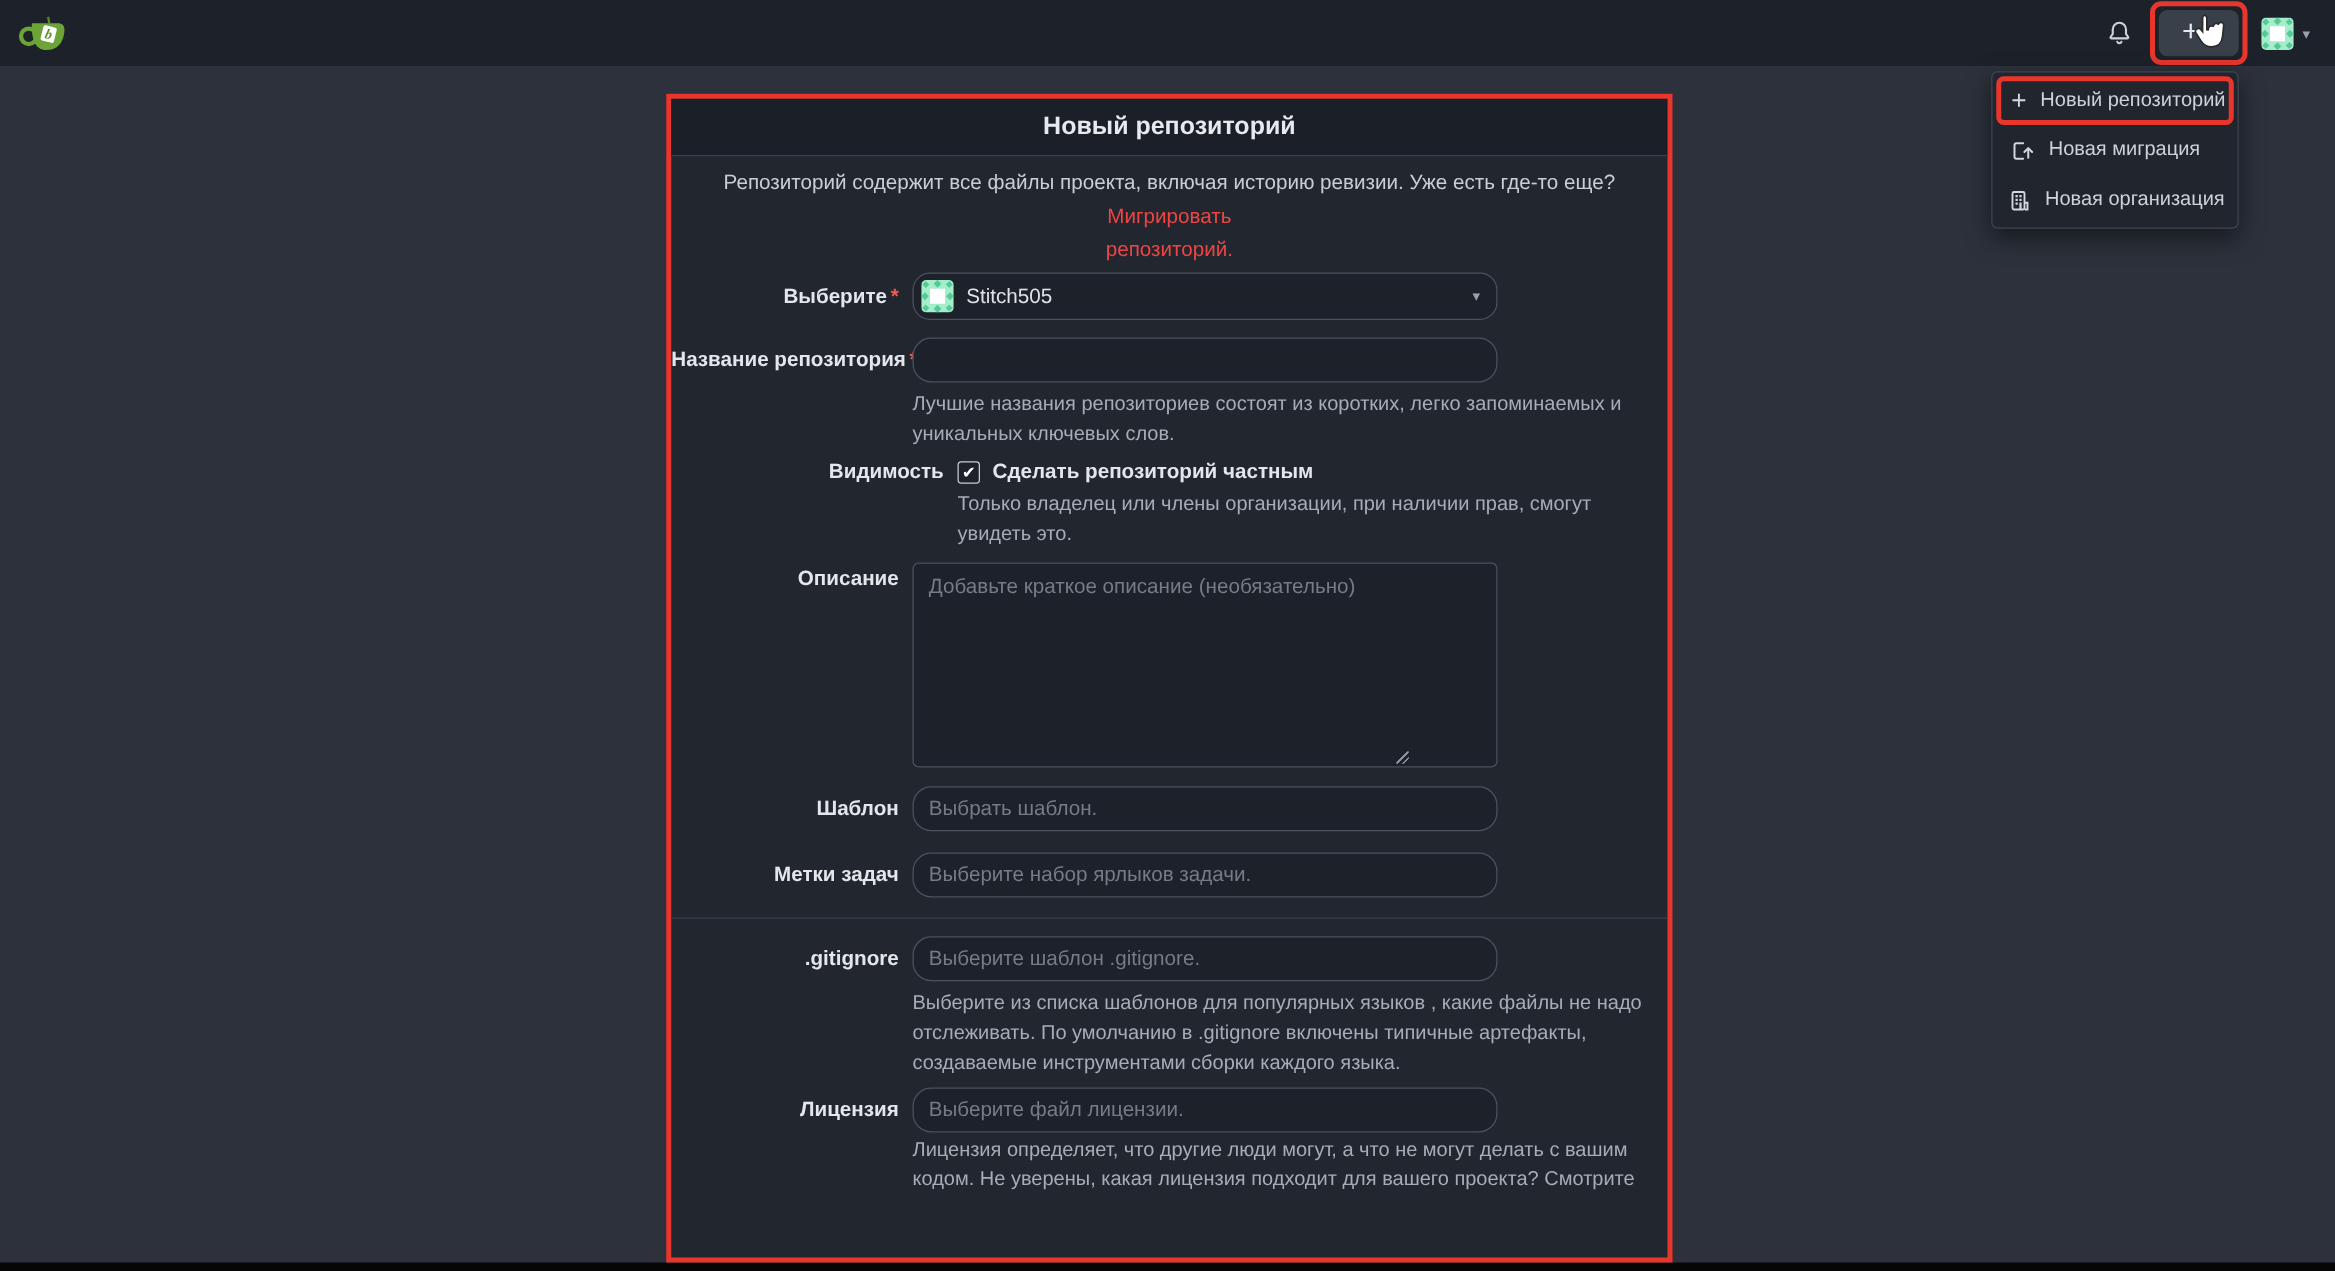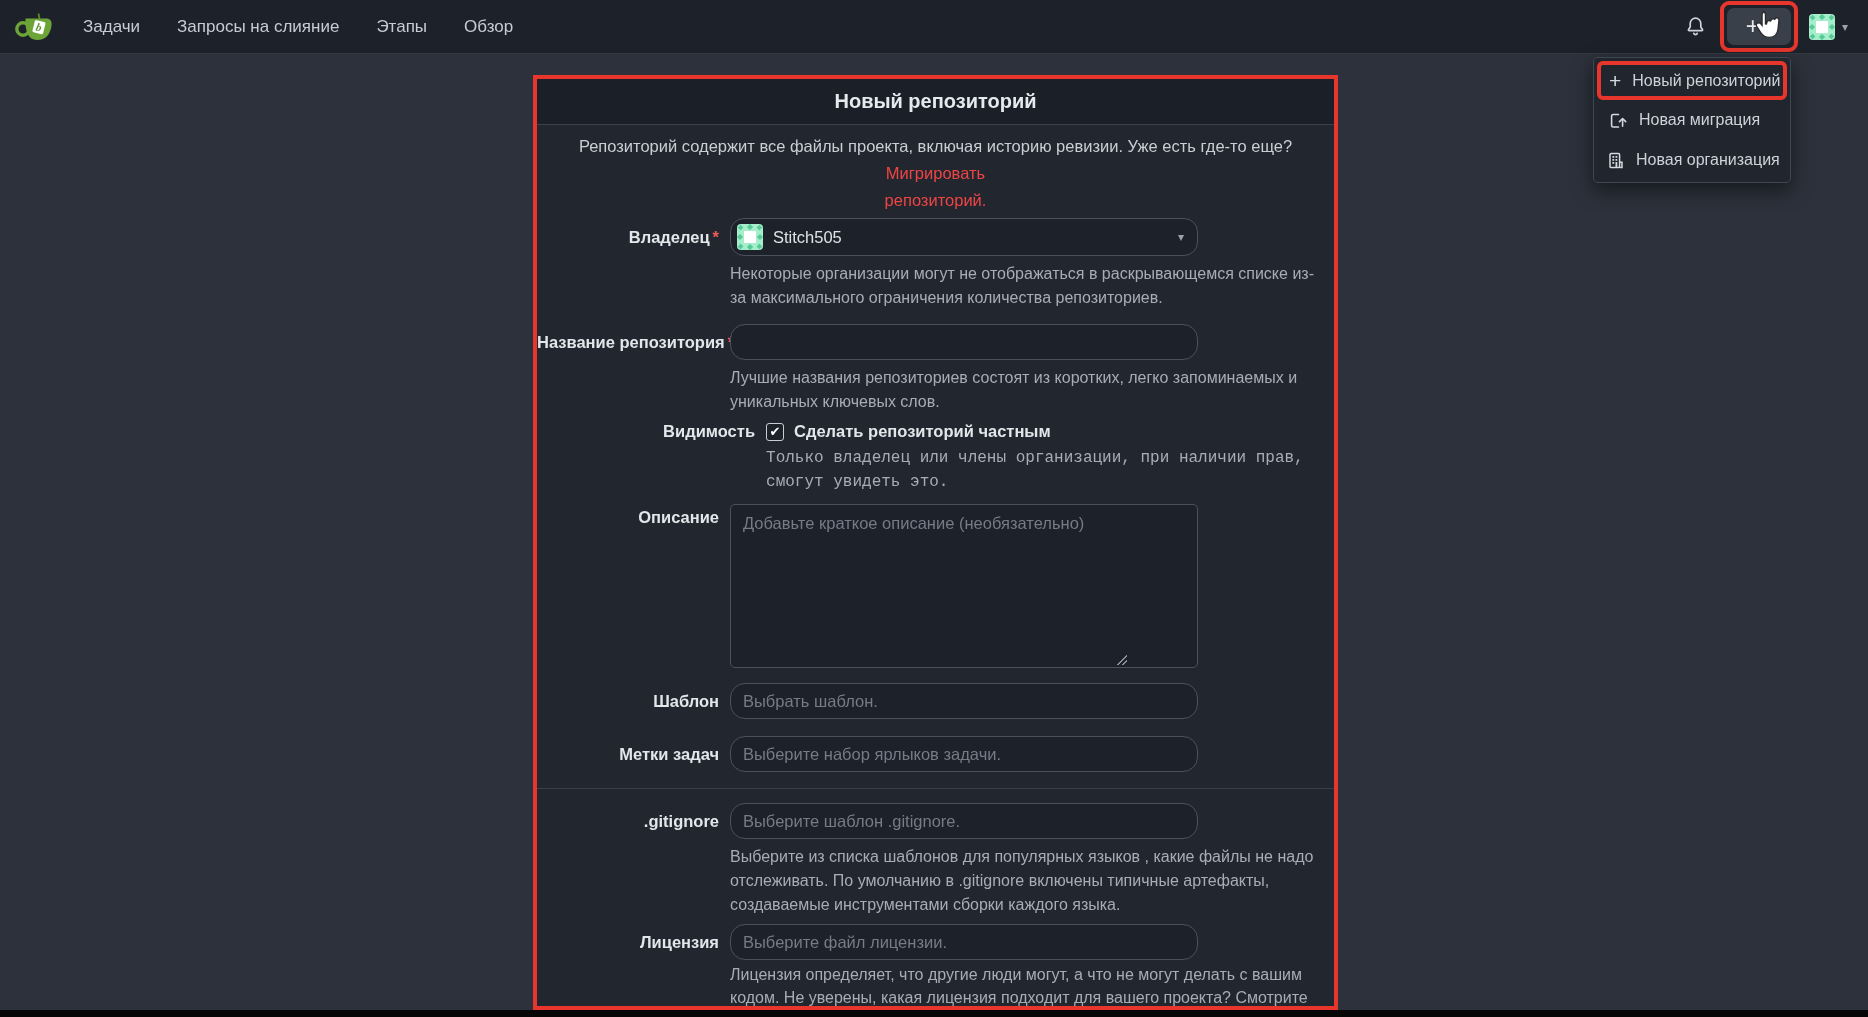--- a/index.html
+++ b/index.html
@@ -100,21 +100,21 @@
   .help { margin-top:6px; font-size:16px; line-height:24px; color:#a6adb6; }
 
   .check-row { display:flex; align-items:center; gap:10px; }
   .checkbox {
     width:18px; height:18px; border:1.5px solid #c8ced5; border-radius:3px;
     background:#1c212a; display:flex; align-items:center; justify-content:center;
     cursor:pointer; flex:0 0 auto;
   }
   .checkbox .check { color:#ffffff; font-size:13px; line-height:1; }
   .check-label { font-size:16.5px; font-weight:600; color:#e3e6ea; cursor:pointer; }
-  .vis-help { margin-top:5px;font-family:Liberation Mono, monospace; }
+  .vis-help { margin-top:5px; }
 
   .divider { margin-top:16px; border-top:1px solid #3a404b; height:0; }
 
   .mt0{margin-top:0;} .mt14{margin-top:14px;} .mt8{margin-top:8px;} .mt10{margin-top:10px;}
   .mt15{margin-top:15px;} .mt17{margin-top:17px;} .mt7{margin-top:7px;}
   .lic-help { margin-top:3px; line-height:23px; }
 
   
   .bottom-bar { position:absolute; left:0; top:1010px; width:1868px; height:7px; background:#060606; z-index:1; }
 
@@ -127,26 +127,20 @@
   <div class="logo">
     <svg viewBox="0 0 40 36" width="40" height="36">
       <circle cx="8" cy="20" r="6.2" fill="none" stroke="#6da437" stroke-width="3.4"></circle>
       <path d="M10.5 9.5 C10 22 13 31 22 31 C31 31 35.5 25 36.5 16.5 C37 11.5 35 9.5 31 9.5 Z" fill="#6da437"></path>
       <path d="M23.5 4.5 L24.5 10" stroke="#5a8c2c" stroke-width="1.8"></path>
       <g transform="rotate(14 24 18)">
         <rect x="18.5" y="12" width="11" height="12.5" rx="1.6" fill="#ffffff"></rect>
         <text x="24" y="22" font-size="11" font-weight="700" font-style="italic" fill="#5a922c" text-anchor="middle" font-family="Liberation Serif, serif">b</text>
       </g>
     </svg>
-  </div>
-  <div class="nav-links">
-    <span class="nav-link">Задачи</span>
-    <span class="nav-link">Запросы на слияние</span>
-    <span class="nav-link">Этапы</span>
-    <span class="nav-link">Обзор</span>
   </div>
   <div class="nav-right">
     <div class="bell-btn">
       <svg viewBox="0 0 23 23" width="23" height="23" fill="none" stroke="#ccd2d9" stroke-width="1.7" stroke-linecap="round" stroke-linejoin="round">
         <path d="M11.5 3.2a5.3 5.3 0 0 0-5.3 5.3v3.6l-1.7 2.5c-.3.5.1 1.1.7 1.1h12.6c.6 0 1-.6.7-1.1l-1.7-2.5V8.5a5.3 5.3 0 0 0-5.3-5.3z"></path>
         <path d="M9.8 18.4a1.8 1.8 0 0 0 3.4 0"></path>
       </svg>
     </div>
     <div class="red-wrap-btn">
       <div class="create-btn">
@@ -222,42 +216,41 @@
 
   <div class="intro">
     <span>Репозиторий содержит все файлы проекта, включая историю ревизии. Уже есть где-то еще?</span>
     <a class="green-link"><span>Мигрировать</span><br><span>репозиторий.</span></a>
   </div>
 
   <div class="fields">
 
     <div class="row mt0">
       <div class="lbl" style="padding-top:10px;">
-        <span>Владелец</span><span class="req">*</span>
+        <span>Выберите</span><span class="req">*</span>
       </div>
       <div class="ctrl">
         <div class="select-box">
           <svg width="26" height="26" viewBox="0 0 26 26">
             <rect width="26" height="26" rx="4" fill="#a5eecb"></rect>
             <g fill="#57c996">
               <rect x="1.6" y="1.6" width="4" height="4" transform="rotate(45 3.6 3.6)"></rect>
               <rect x="20.4" y="1.6" width="4" height="4" transform="rotate(45 22.4 3.6)"></rect>
               <rect x="1.6" y="20.4" width="4" height="4" transform="rotate(45 3.6 22.4)"></rect>
               <rect x="20.4" y="20.4" width="4" height="4" transform="rotate(45 22.4 22.4)"></rect>
               <rect x="10.8" y="0.8" width="4.4" height="4.4" transform="rotate(45 13 3)"></rect>
               <rect x="10.8" y="20.8" width="4.4" height="4.4" transform="rotate(45 13 23)"></rect>
               <rect x="0.8" y="10.8" width="4.4" height="4.4" transform="rotate(45 3 13)"></rect>
               <rect x="20.8" y="10.8" width="4.4" height="4.4" transform="rotate(45 23 13)"></rect>
             </g>
             <rect x="7" y="7" width="12" height="12" fill="#ffffff"></rect>
           </svg>
           <span class="sel-text">Stitch505</span>
           <span class="caret">▾</span>
         </div>
-        <div class="help">Некоторые организации могут не отображаться в раскрывающемся списке из-за максимального ограничения количества репозиториев.</div>
       </div>
     </div>
 
     <div class="row mt14">
       <div class="lbl">
         <span>Название репозитория</span><span class="req">*</span>
       </div>
       <div class="ctrl">
         <input class="tb" type="text" value="" style="">
         <div class="help">Лучшие названия репозиториев состоят из коротких, легко запоминаемых и уникальных ключевых слов.</div>

